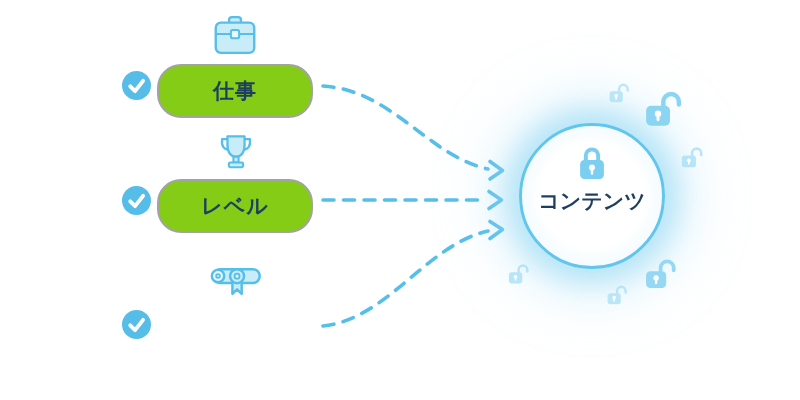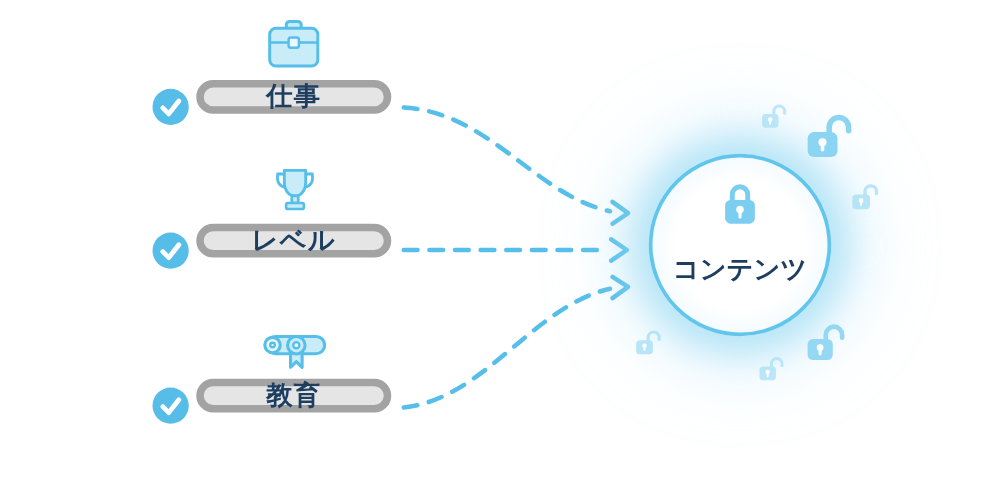--- a/index.html
+++ b/index.html
@@ -2,40 +2,39 @@
 <html><head>
 <meta charset="utf-8">
 <style>
   html,body{margin:0;padding:0;background:#ffffff;}
   #canvas{
     position:relative;width:800px;height:400px;overflow:hidden;background:#ffffff;
     font-family:"DejaVu Sans","Liberation Sans",sans-serif;
   }
   
   .pill{
-    position:absolute;width:156px;height:27px;border:6px solid #a3a3a3;border-radius:24px;
-    background:#e5e5e5;display:flex;align-items:center;justify-content:center;box-sizing:border-box;
+    position:absolute;width:156px;height:54px;border:2px solid #a3a3a3;border-radius:24px;
+    background:#84cc16;display:flex;align-items:center;justify-content:center;box-sizing:border-box;
   }
   .pill span{
     font-size:21px;font-weight:bold;color:#1d3e5f;letter-spacing:1px;line-height:1;
   }
   .check{
     position:absolute;width:29px;height:29px;border-radius:50%;background:#56bde9;
     display:flex;align-items:center;justify-content:center;
   }
   .row-icon{position:absolute;}
   
   .center-circle{
     position:absolute;left:519px;top:123px;width:146px;height:146px;border-radius:50%;
     border:3px solid #62c6ec;box-sizing:border-box;
     background:radial-gradient(circle at 50% 50%, #ffffff 52%, #eaf7fd 88%, #dbf2fb 100%);
     box-shadow:0 0 26px 14px rgba(140,214,243,0.55), 0 0 55px 30px rgba(180,228,249,0.35);
     display:flex;flex-direction:column;align-items:center;justify-content:flex-start;
     padding-top:19px;
-    gap:14px;
   }
   .center-title{
     margin-top:6px;text-align:center;font-size:21px;font-weight:bold;color:#1d3e5f;line-height:26px;
   }
   
   .scatter{position:absolute;}
   
   #arrows{position:absolute;left:0;top:0;pointer-events:none;}
 </style>
 </head>
@@ -97,23 +96,20 @@
       <path d="M25.5 16.5 V29 L30 24.6 L34.5 29 V16.5 Z" fill="#c9ecf9" stroke="#55bee9" stroke-width="2.4" stroke-linejoin="round"></path>
       <circle cx="30" cy="11.8" r="6.8" fill="#c9ecf9" stroke="#55bee9" stroke-width="2.4"></circle>
       <circle cx="30" cy="11.8" r="2.4" fill="#eaf7fd" stroke="#55bee9" stroke-width="1.8"></circle>
     </svg>
   </div>
   <div class="check" style="left:122px;top:310px">
     <svg width="29" height="29" viewBox="0 0 30 30">
       <path d="M8.5 15.8 L13.5 20.8 L21.8 10.2" fill="none" stroke="#ffffff" stroke-width="4" stroke-linecap="round" stroke-linejoin="round"></path>
     </svg>
   </div>
-  <div class="pill" style="left:157px;top:303px">
-    <span>教育</span>
-  </div>
 
   <svg id="arrows" width="800" height="400" viewBox="0 0 800 400">
     <g fill="none" stroke="#55bee9" stroke-width="3.6" stroke-linecap="round" stroke-linejoin="round">
       <path d="M 323 86 C 392 90 428 156 488 169" stroke-dasharray="11 9.5"></path>
       <path d="M 490 161.5 L 502.5 170.5 L 490 179"></path>
       <path d="M 323 200 H 486" stroke-dasharray="11 9.5"></path>
       <path d="M 489 191.5 L 501.5 200 L 489 208.5"></path>
       <path d="M 323 326 C 388 319 426 245 488 231" stroke-dasharray="11 9.5"></path>
       <path d="M 490 221.5 L 502.5 229.5 L 490 238.5"></path>
     </g>

